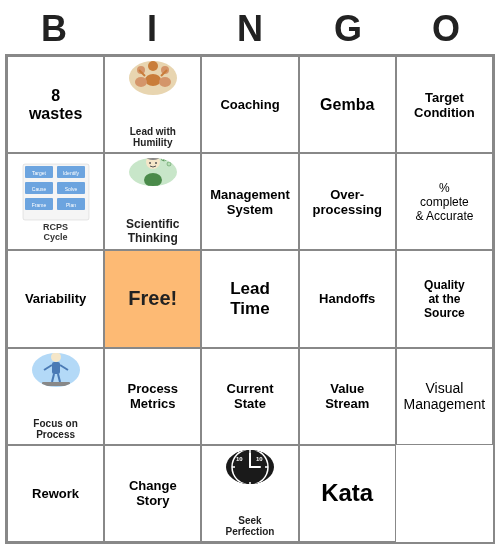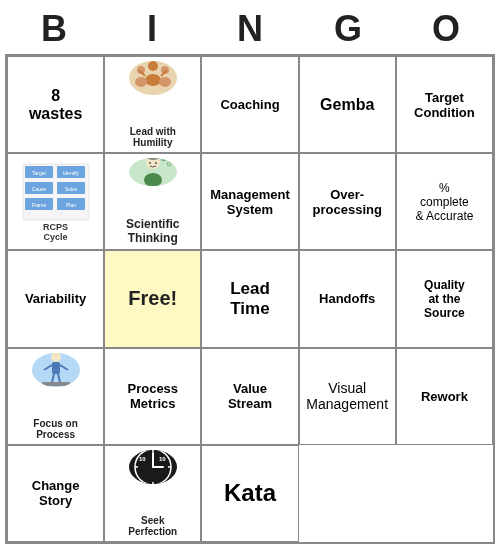--- a/index.html
+++ b/index.html
@@ -53,21 +53,21 @@
       font-weight: bold;
     }
     .cell-medium {
       font-size: 13px;
       font-weight: bold;
     }
     .cell-small {
       font-size: 11px;
     }
     .cell-free {
-      background: #fef9c3;
+      background: #fdba74;
       font-size: 20px;
       font-weight: bold;
       color: #222;
     }
     .cell-icon {
       display: flex;
       flex-direction: column;
       align-items: center;
       justify-content: center;
       font-size: 11px;
@@ -217,20 +217,21 @@
 
         <rect x="8" y="34" width="28" height="4" rx="1" fill="#888"></rect>
         <line x1="12" y1="38" x2="12" y2="43" stroke="#888" stroke-width="2"></line>
         <line x1="32" y1="38" x2="32" y2="43" stroke="#888" stroke-width="2"></line>
       </svg>
     </div>
     <span style="font-size:10px;font-weight:bold;">Focus on<br>Process</span>
   </div>
 
   <div class="cell cell-medium">Process<br>Metrics</div>
+  <div class="cell cell-medium">Current<br>State</div>
   <div class="cell cell-medium">Value<br>Stream</div>
 
   <div class="cell cell-small" style="font-size:14px;">Visual<br>Management</div>
   <div class="cell cell-medium">Rework</div>
   <div class="cell cell-medium">Change<br>Story</div>
 
   <div class="cell cell-icon">
     <div class="icon-placeholder icon-perfection" style="background:#1a1a1a;">
       <svg class="svg-icon" viewBox="0 0 44 44" xmlns="http://www.w3.org/2000/svg">
 

